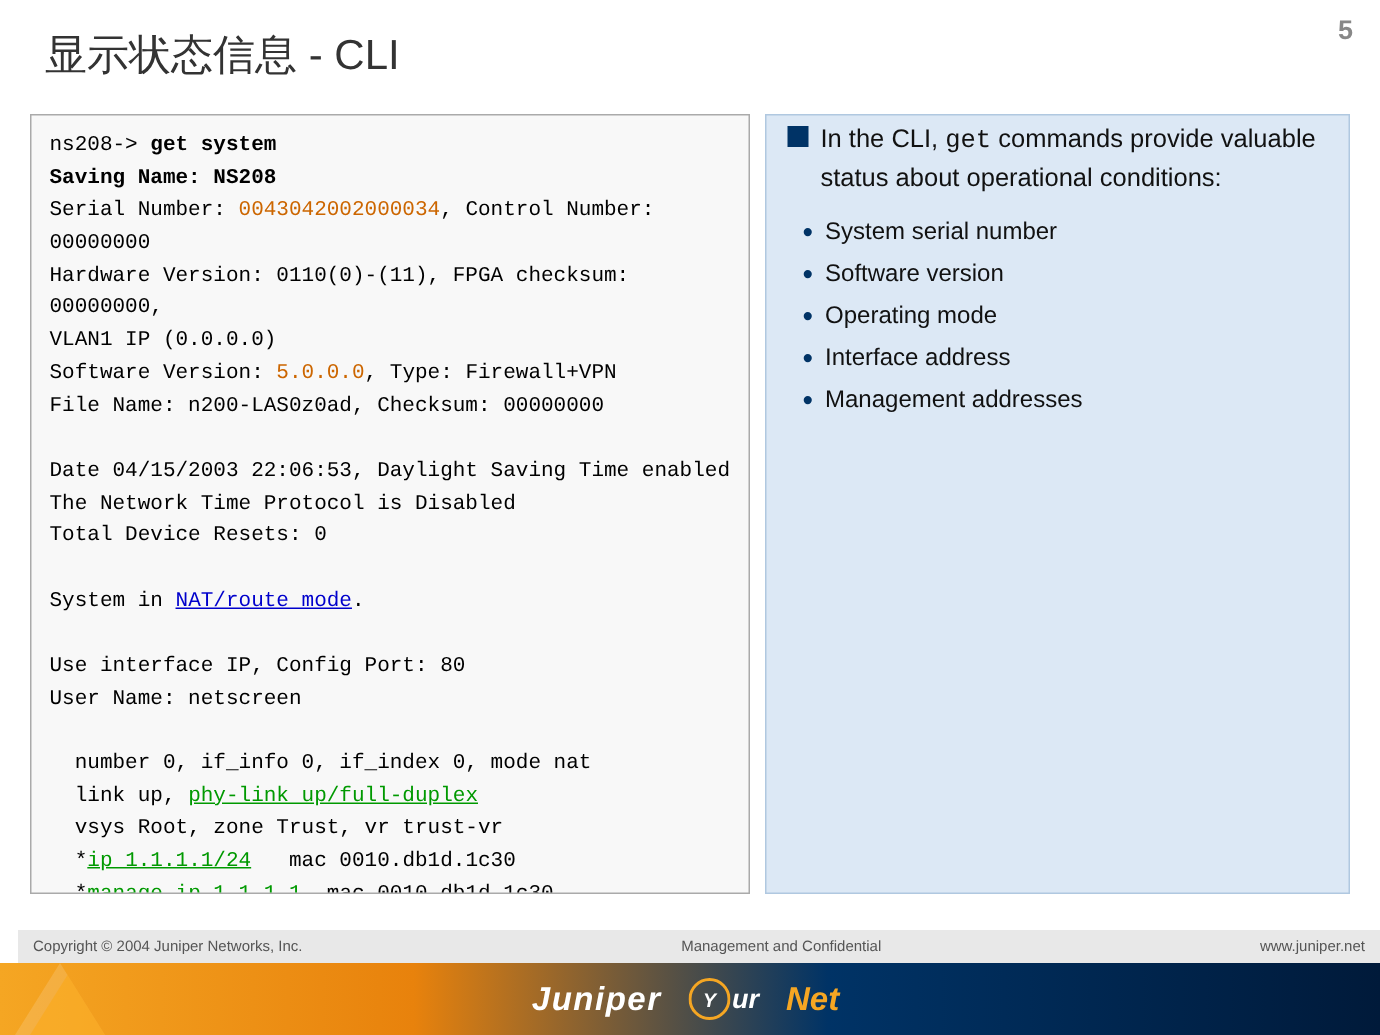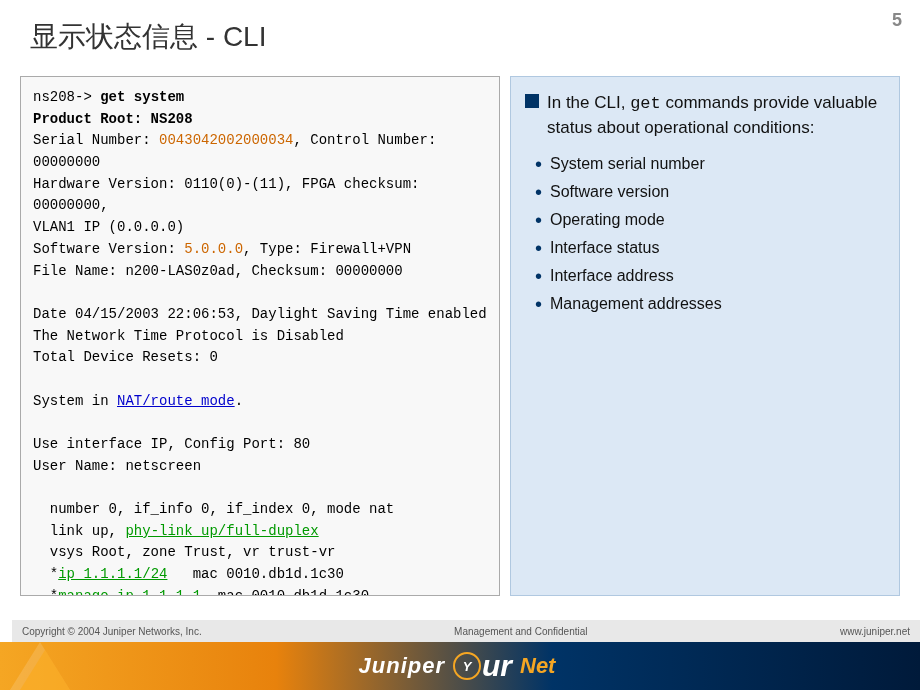--- a/index.html
+++ b/index.html
@@ -48,21 +48,21 @@
     .cli-box .bold { font-weight: bold; color: #000; }
     .cli-box .orange { color: #cc6600; }
     .cli-box .blue-link { color: #0000cc; text-decoration: underline; }
     .cli-box .green-link { color: #009900; text-decoration: underline; }
 
     
     .info-panel {
       background: #dce8f5;
       border: 1px solid #b0c8e0;
       flex: 1;
-      padding: 14px 18px 16px 14px;
+      padding: 4px 18px 16px 14px;
       position: relative;
     }
 
     .info-panel-header {
       display: flex;
       align-items: flex-start;
       margin-bottom: 14px;
     }
 
     .info-panel-square {
@@ -152,21 +152,21 @@
 <div class="slide-number">5</div>
 
 <div class="slide-title">显示状态信息 - CLI</div>
 
 <div class="main-content">
 
   <div class="cli-box">
 
     <div><span class="normal">ns208-&gt; </span><span class="bold">get system</span></div>
 
-    <div><span class="bold">Product Root: NS208</span></div>
+    <div><span class="bold">Saving Name: NS208</span></div>
 
     <div><span class="normal">Serial Number: </span><span class="orange">0043042002000034</span><span class="normal">, Control Number: 00000000</span></div>
 
     <div><span class="normal">Hardware Version: 0110(0)-(11), FPGA checksum: 00000000,</span></div>
 
     <div><span class="normal">VLAN1 IP (0.0.0.0)</span></div>
 
     <div><span class="normal">Software Version: </span><span class="orange">5.0.0.0</span><span class="normal">, Type: Firewall+VPN</span></div>
 
 
@@ -212,48 +212,47 @@
     <div class="info-panel-header">
       <div class="info-panel-square"></div>
       <div class="info-panel-title">
         In the CLI, <code>get</code> commands provide valuable status about operational conditions:
       </div>
     </div>
     <ul class="bullet-list">
       <li>System serial number</li>
       <li>Software version</li>
       <li>Operating mode</li>
-      <li>Interface status</li>
       <li>Interface address</li>
       <li>Management addresses</li>
     </ul>
   </div>
 
 </div>
 
 <div class="copyright-bar">
   <span>Copyright © 2004 Juniper Networks, Inc.</span>
   <span>Management and Confidential</span>
   <span>www.juniper.net</span>
 </div>
 
 <div class="footer">
 
   <svg width="60" height="48" viewBox="0 0 60 48">
     <polygon points="0,48 30,0 60,48" fill="rgba(255,255,255,0.15)"></polygon>
     <polygon points="10,48 35,8 60,48" fill="rgba(255,165,0,0.4)"></polygon>
   </svg>
 
-  <div style="flex:1; display:flex; align-items:center; justify-content:center; gap:8px;">
+  <div style="flex:1; display:flex; align-items:center; justify-content:center; gap:18px;">
     <span style="color:#fff;font-size:22px;font-weight:bold;font-style:italic;letter-spacing:1px;">Juniper </span>
 
     <span style="display:inline-flex;align-items:center;gap:1px;">
       <svg width="28" height="28" viewBox="0 0 28 28">
         <circle cx="14" cy="14" r="13" fill="none" stroke="#f5a623" stroke-width="2"></circle>
         <text x="14" y="19" text-anchor="middle" fill="#fff" font-size="13" font-weight="bold" font-style="italic" font-family="Arial">Y</text>
       </svg>
-      <span style="color:#fff;font-size:30px;font-weight:bold;font-style:italic;">ur </span>
+      <span style="color:#fff;font-size:18px;font-weight:bold;font-style:italic;">ur </span>
     </span>
     <span style="color:#f5a623;font-size:22px;font-weight:bold;font-style:italic;">Net</span>
   </div>
 
   <div style="width:60px;"></div>
 </div>
 
 </body></html>

